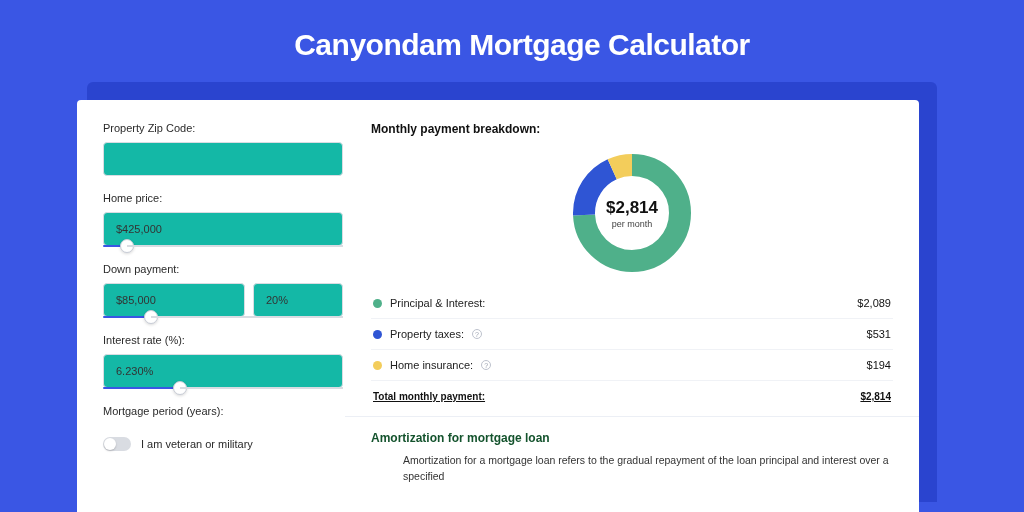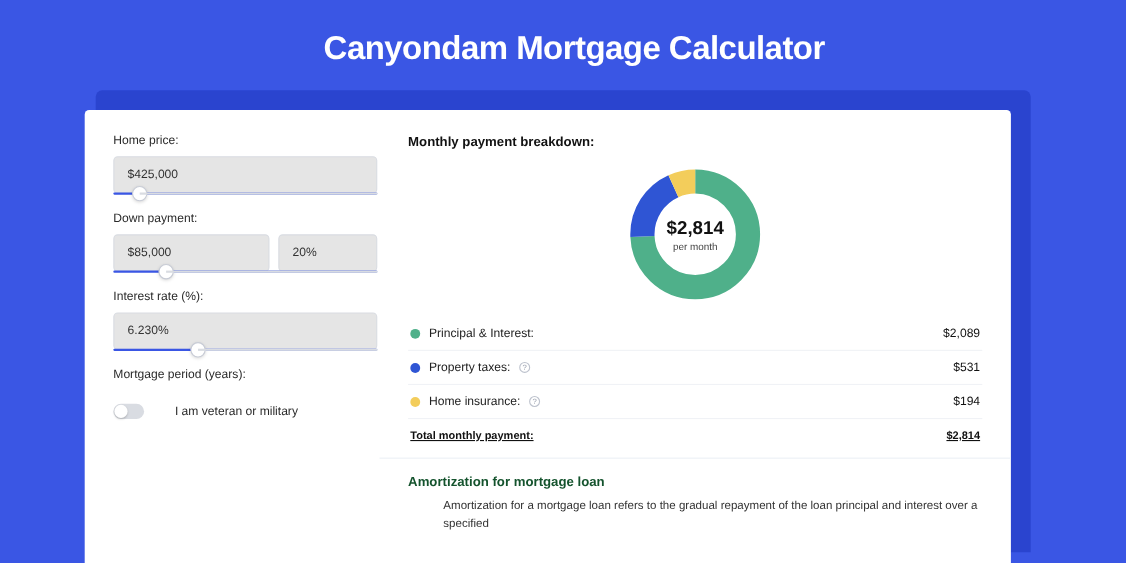--- a/index.html
+++ b/index.html
@@ -55,21 +55,21 @@
     margin-bottom: 8px;
     display: block;
   }
   .text-input {
     width: 100%;
     border: 1px solid #d9dce2;
     border-radius: 4px;
     padding: 10px 12px;
     font-size: 11px;
     color: #333;
-    background: #e5e5e5;
+    background: #14b8a6;
   }
   .field { margin-bottom: 16px; }
   .slider-track {
     height: 2px;
     background: #3a56e4;
     position: relative;
     margin-top: -1px;
     border-radius: 2px;
   }
   .slider-track::after {
@@ -113,21 +113,21 @@
     color: #222;
   }
   .period-btn.active {
     background: #e6ebfb;
     border-color: #3a56e4;
     color: #3a56e4;
   }
   .toggle-row {
     display: flex;
     align-items: center;
-    gap: 28px;
+    gap: 10px;
     margin-top: 20px;
   }
   .toggle {
     width: 28px;
     height: 14px;
     background: #d9dce2;
     border-radius: 8px;
     position: relative;
   }
   .toggle::after {
@@ -208,20 +208,24 @@
 
 <div class="hero">
   <h1>Canyondam Mortgage Calculator</h1>
 </div>
 
 <div class="shadow-bar">
   <div class="panel">
 
     <div class="left">
 
+      <div class="field">
+        <label class="field-label">Property Zip Code:</label>
+        <input class="text-input" value="" style="">
+      </div>
 
       <div class="field">
         <label class="field-label">Home price:</label>
         <input class="text-input" value="$425,000" style="">
         <div class="slider-track slider-homeprice">
           <div class="slider-thumb thumb-homeprice"></div>
         </div>
       </div>
 
       <div class="field">

